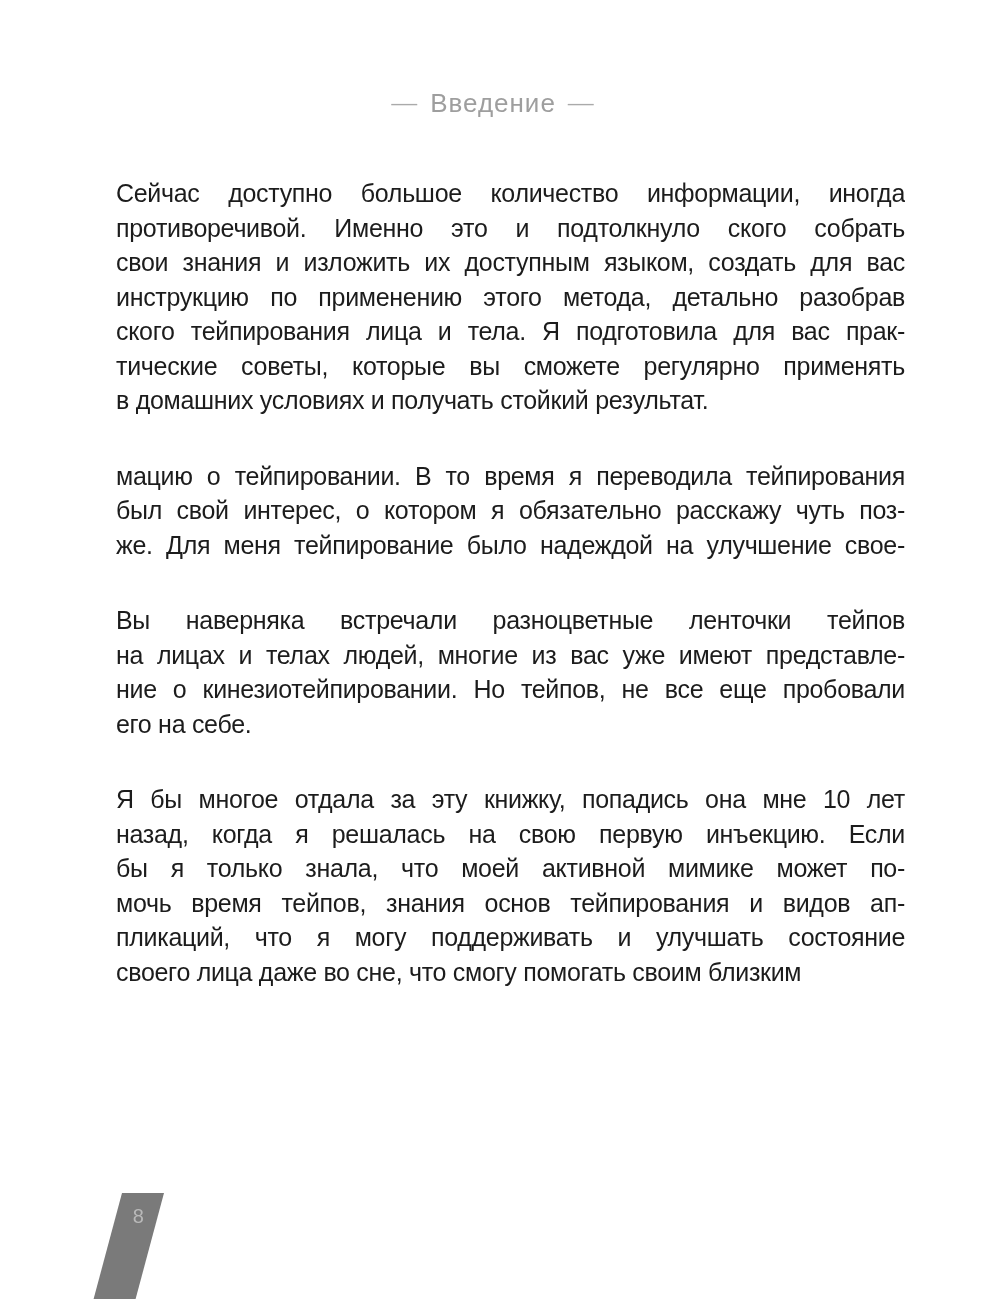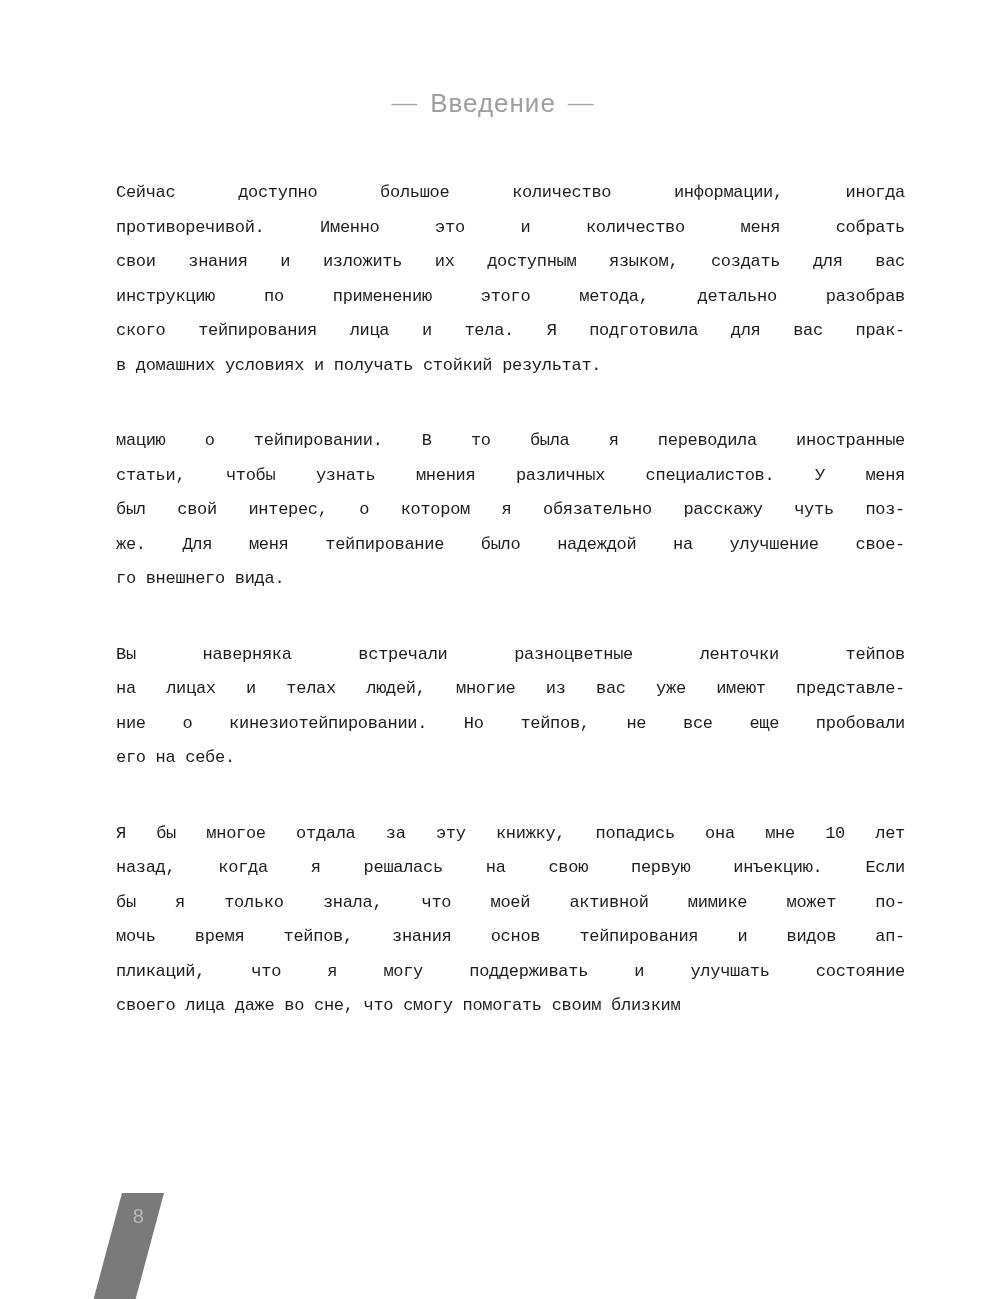--- a/index.html
+++ b/index.html
@@ -45,22 +45,22 @@
     top: 176px;
     width: 789px;
     color: #1c1c1c;
   }
   .para {
     margin: 0 0 41px 0;
     padding: 0;
   }
   .para:last-child { margin-bottom: 12px; }
   .line {
-    font-family: Liberation Mono, monospace;
-    font-size: 17px;
+    font-family: Liberation Sans, sans-serif;
+    font-size: 25px;
     line-height: 34.5px;
     letter-spacing: -0.3px;
     text-align: justify;
     text-align-last: justify;
     white-space: normal;
     overflow: hidden;
     max-height: 34.5px;
   }
   .line.last {
     text-align: right;
@@ -95,32 +95,31 @@
 
   <div class="header">
     <span class="dash">—</span>
     <span class="title">Введение</span>
     <span class="dash">—</span>
   </div>
 
   <div class="content">
       <div class="para">
         <div class="line">Сейчас доступно большое количество информации, иногда</div>
-        <div class="line">противоречивой. Именно это и количество меня собрать</div>
+        <div class="line">противоречивой. Именно это и подтолкнуло ского собрать</div>
         <div class="line">свои знания и изложить их доступным языком, создать для вас</div>
         <div class="line">инструкцию по применению этого метода, детально разобрав</div>
         <div class="line">ского тейпирования лица и тела. Я подготовила для вас прак-</div>
+        <div class="line">тические советы, которые вы сможете регулярно применять</div>
         <div class="line last">в домашних условиях и получать стойкий результат.</div>
       </div>
       <div class="para">
-        <div class="line">мацию о тейпировании. В то была я переводила иностранные</div>
-        <div class="line">статьи, чтобы узнать мнения различных специалистов. У меня</div>
+        <div class="line">мацию о тейпировании. В то время я переводила тейпирования</div>
         <div class="line">был свой интерес, о котором я обязательно расскажу чуть поз-</div>
         <div class="line">же. Для меня тейпирование было надеждой на улучшение свое-</div>
-        <div class="line last">го внешнего вида.</div>
       </div>
       <div class="para">
         <div class="line">Вы наверняка встречали разноцветные ленточки тейпов</div>
         <div class="line">на лицах и телах людей, многие из вас уже имеют представле-</div>
         <div class="line">ние о кинезиотейпировании. Но тейпов, не все еще пробовали</div>
         <div class="line last">его на себе.</div>
       </div>
       <div class="para">
         <div class="line">Я бы многое отдала за эту книжку, попадись она мне 10 лет</div>
         <div class="line">назад, когда я решалась на свою первую инъекцию. Если</div>

